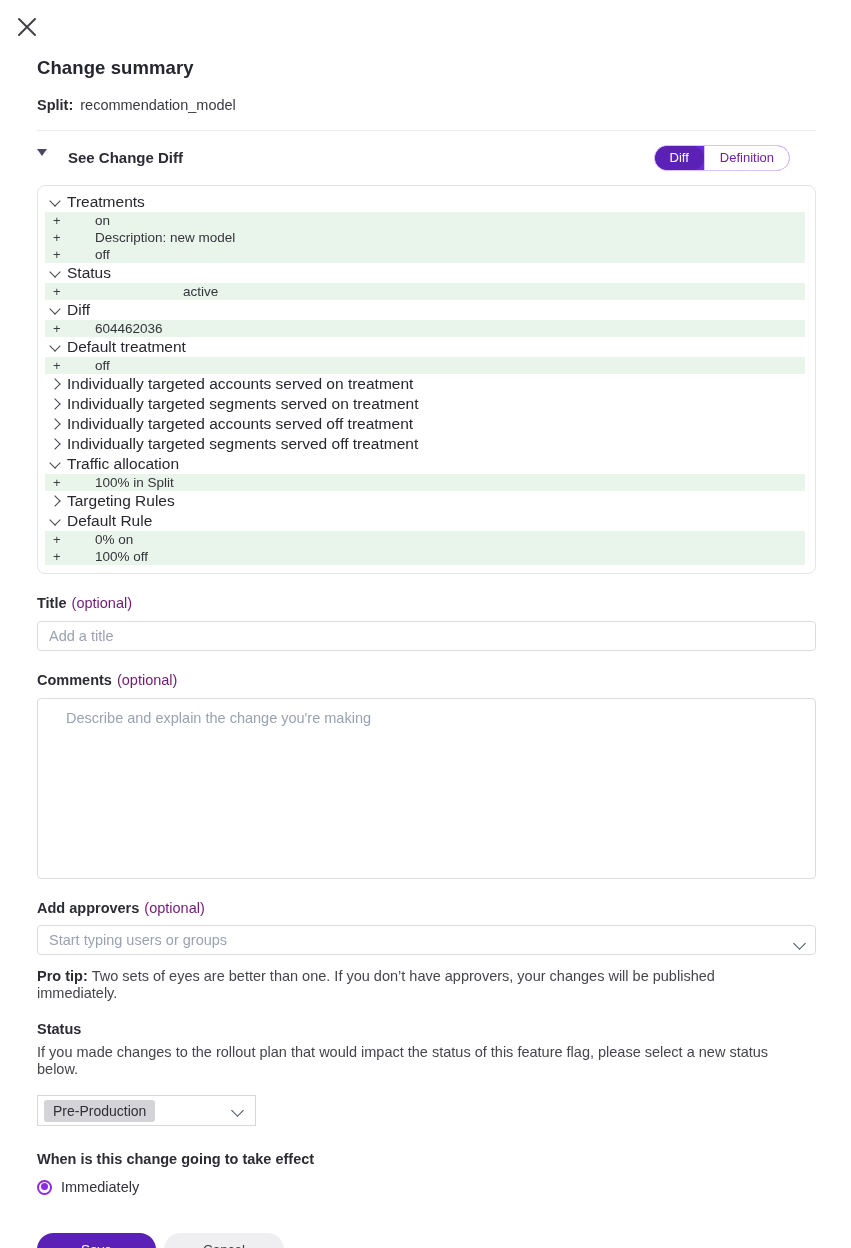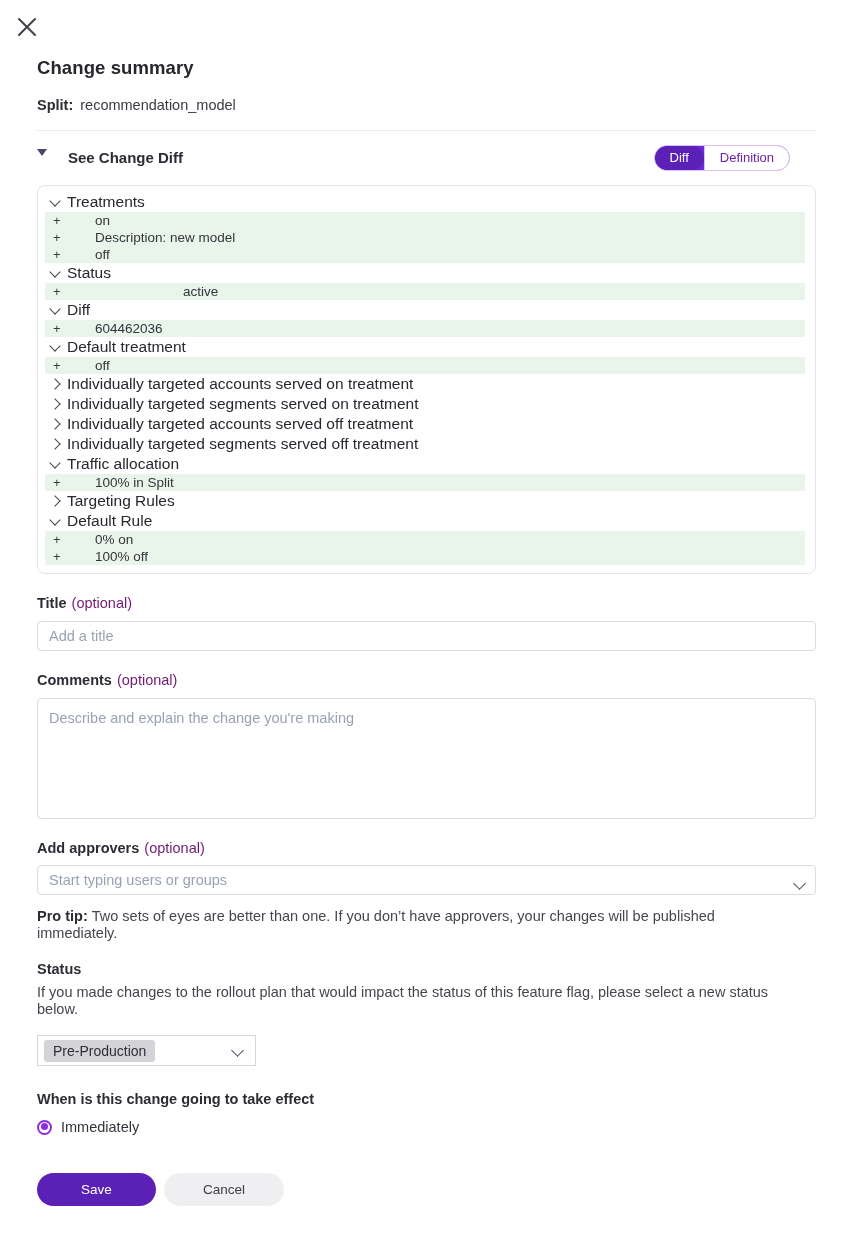--- a/index.html
+++ b/index.html
@@ -56,21 +56,21 @@
   .field-label .opt { color: #701a75; font-weight: 400; margin-left: 5px; }
 
   input.text-input, textarea.text-area {
     display:block; width: 779px; margin-top: 10px;
     border: 1px solid #dbdbe0; border-radius: 4px;
     font-family: "Liberation Sans", sans-serif;
     font-size: 14.5px; color:#33333c; padding: 0 11px;
   }
   input.text-input { height: 30px; }
   input::placeholder, textarea::placeholder { color:#9aa2b1; opacity:1; }
-  textarea.text-area { height: 121px; padding: 10px 11px; resize: none; line-height: 19px; }
+  textarea.text-area { height: 181px; padding: 10px 28px; resize: none; line-height: 19px; }
 
   .combo { position: relative; width: 779px; margin-top: 9px; }
   .combo input { width: 100%; margin-top: 0; padding-right: 28px; }
   .combo .chev-box { position:absolute; right: 12px; top: 9px; pointer-events:none; }
   .chev-sel { display:inline-block; width:9px; height:9px; border-right:1.7px solid #3e4a5c; border-bottom:1.7px solid #3e4a5c; transform: rotate(45deg); }
 
   .protip { margin-top: 13px; font-size: 14.5px; line-height: 17px; color:#45454e; width: 760px; }
   .protip .b { font-weight: 700; color:#2c2c35; margin-right: 4px; }
 
   .status-heading { margin-top: 19px; font-size: 14.5px; font-weight: 700; color:#2c2c35; }

